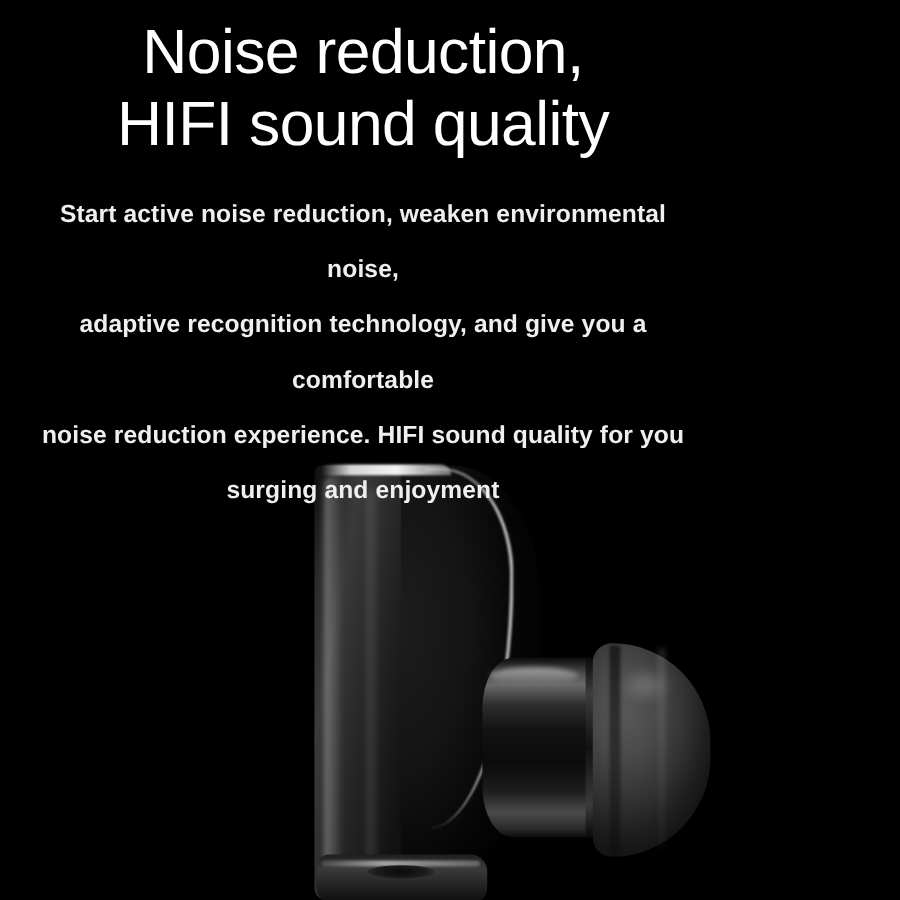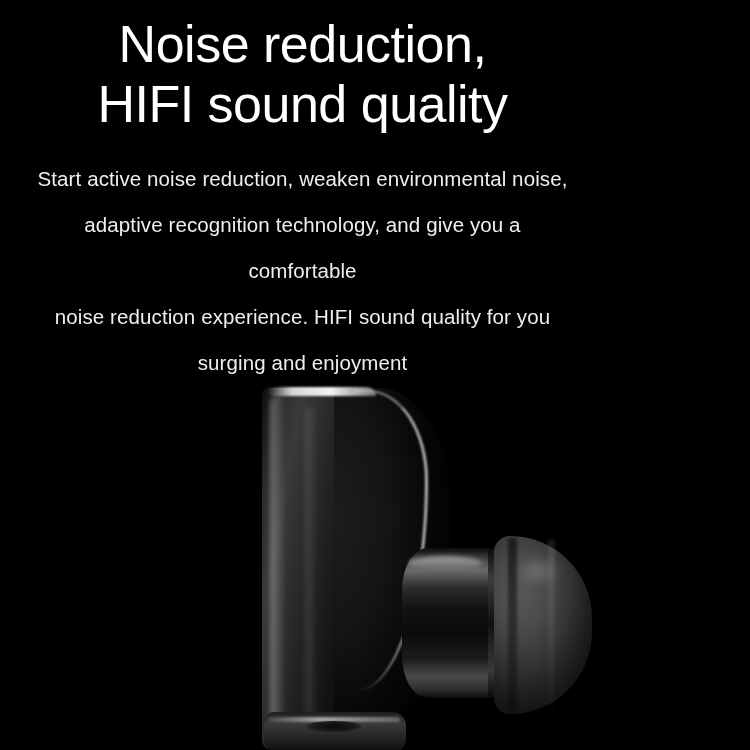--- a/index.html
+++ b/index.html
@@ -28,21 +28,21 @@
     font-size:52px;
     line-height:60px;
     font-weight:400;
     letter-spacing:-0.5px;
     white-space:pre-line;
   }
   #subcopy {
     color:#efefef;
     font-size:20.5px;
     line-height:46px;
-    font-weight:400;
+    font-weight:700;
     letter-spacing:0.1px;
     margin-top:22px;
     padding:0 34px;
     white-space:pre-line;
   }
 
   
   #artwork {
     position:absolute;
     left:0; top:0;

